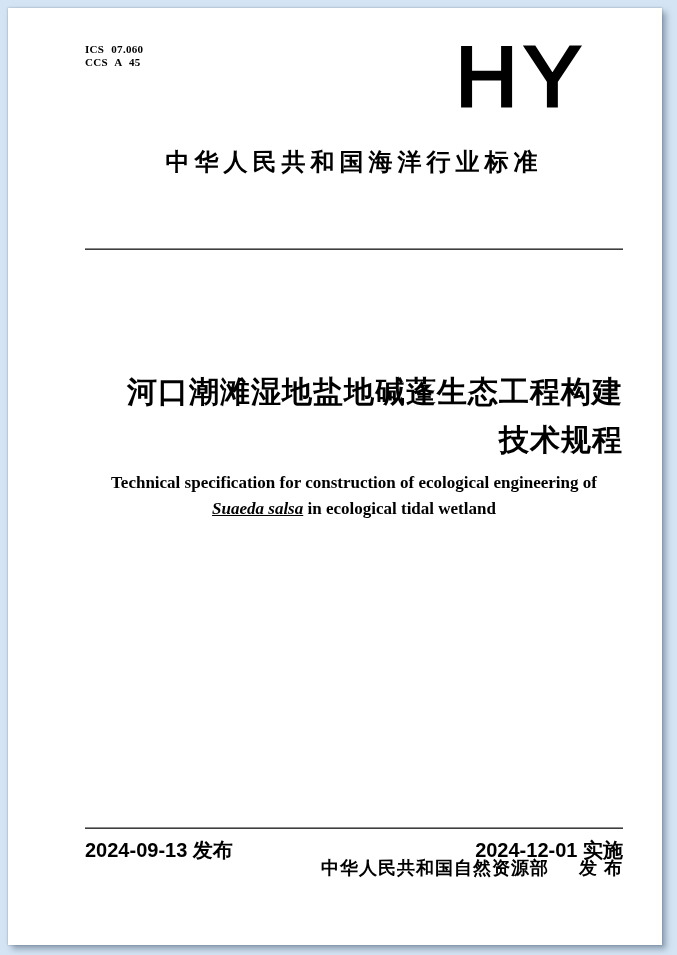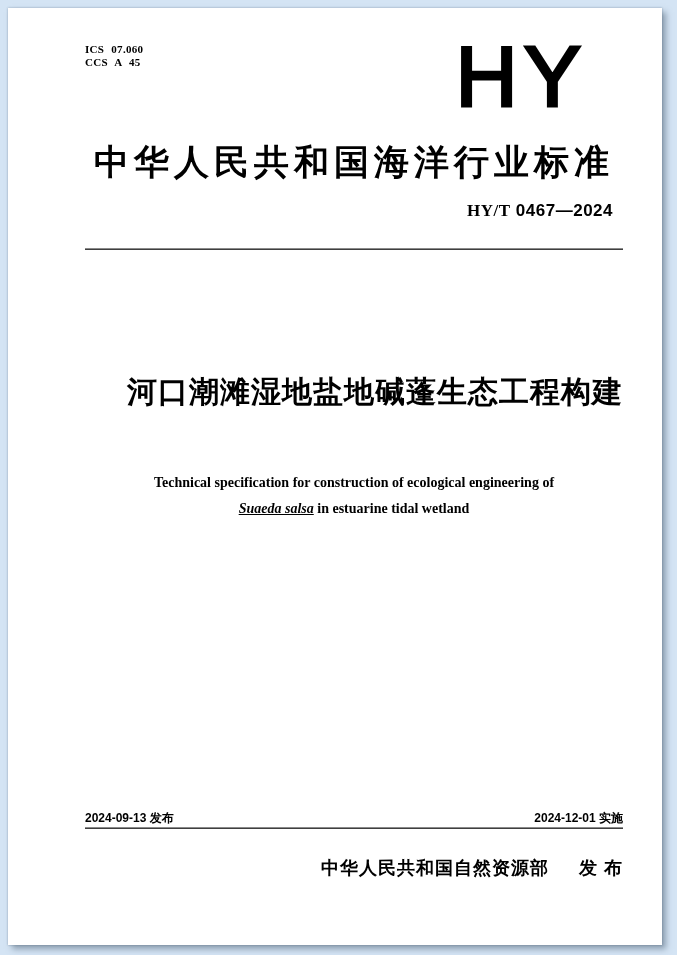--- a/index.html
+++ b/index.html
@@ -54,21 +54,21 @@
     letter-spacing: 6px;
     -webkit-text-stroke: 3px #000;
   }
   .cn-standard-title {
     position: absolute;
     top: 134px;
     left: 0;
     width: 100%;
     text-align: center;
     font-weight: bold;
-    font-size: 35px;
+    font-size: 24px;
     line-height: 40px;
     letter-spacing: 5px;
     white-space: nowrap;
   }
   .std-number {
     position: absolute;
     top: 193px;
     right: 10px;
     font-size: 17px;
     line-height: 20px;
@@ -103,33 +103,33 @@
     letter-spacing: 1px;
   }
   .en-title {
     position: absolute;
     top: 462px;
     left: 0;
     width: 100%;
     text-align: center;
     font-family: "Liberation Serif", serif;
     font-weight: bold;
-    font-size: 14px;
+    font-size: 17px;
     line-height: 26px;
   }
   .en-title .latin { font-style: italic; text-decoration: underline; }
   .dates-row {
     position: absolute;
-    top: 800px;
+    top: 832px;
     left: 0;
     width: 100%;
     display: flex;
     justify-content: space-between;
     font-weight: bold;
-    font-size: 12px;
+    font-size: 20px;
     line-height: 20px;
   }
   .footer-line {
     position: absolute;
     top: 848px;
     left: 0;
     width: 100%;
     text-align: right;
     font-weight: bold;
     font-size: 18px;
@@ -148,34 +148,31 @@
 
       <div class="ics-block">
         <div>ICS 07.060</div>
         <div>CCS A 45</div>
       </div>
 
       <div class="hy-logo">HY</div>
 
       <div class="cn-standard-title">中华人民共和国海洋行业标准</div>
 
-      <div class="std-number">
-        <span class="prefix">HY/T</span>
-        <span class="num">0467—2024</span>
-      </div>
 
       <div class="rule rule-top"></div>
 
       <div class="main-title">
         <div>河口潮滩湿地盐地碱蓬生态工程构建</div>
+        <div>技术规程</div>
       </div>
 
       <div class="en-title">
         <div>Technical specification for construction of ecological engineering of</div>
-        <div><span class="latin">Suaeda salsa</span><span> in estuarine tidal wetland</span></div>
+        <div><span class="latin">Suaeda salsa</span><span> in ecological tidal wetland</span></div>
       </div>
 
       <div class="dates-row">
         <span>2024-09-13 发布</span>
         <span>2024-12-01 实施</span>
       </div>
 
       <div class="rule rule-bottom"></div>
 
       <div class="footer-line">

